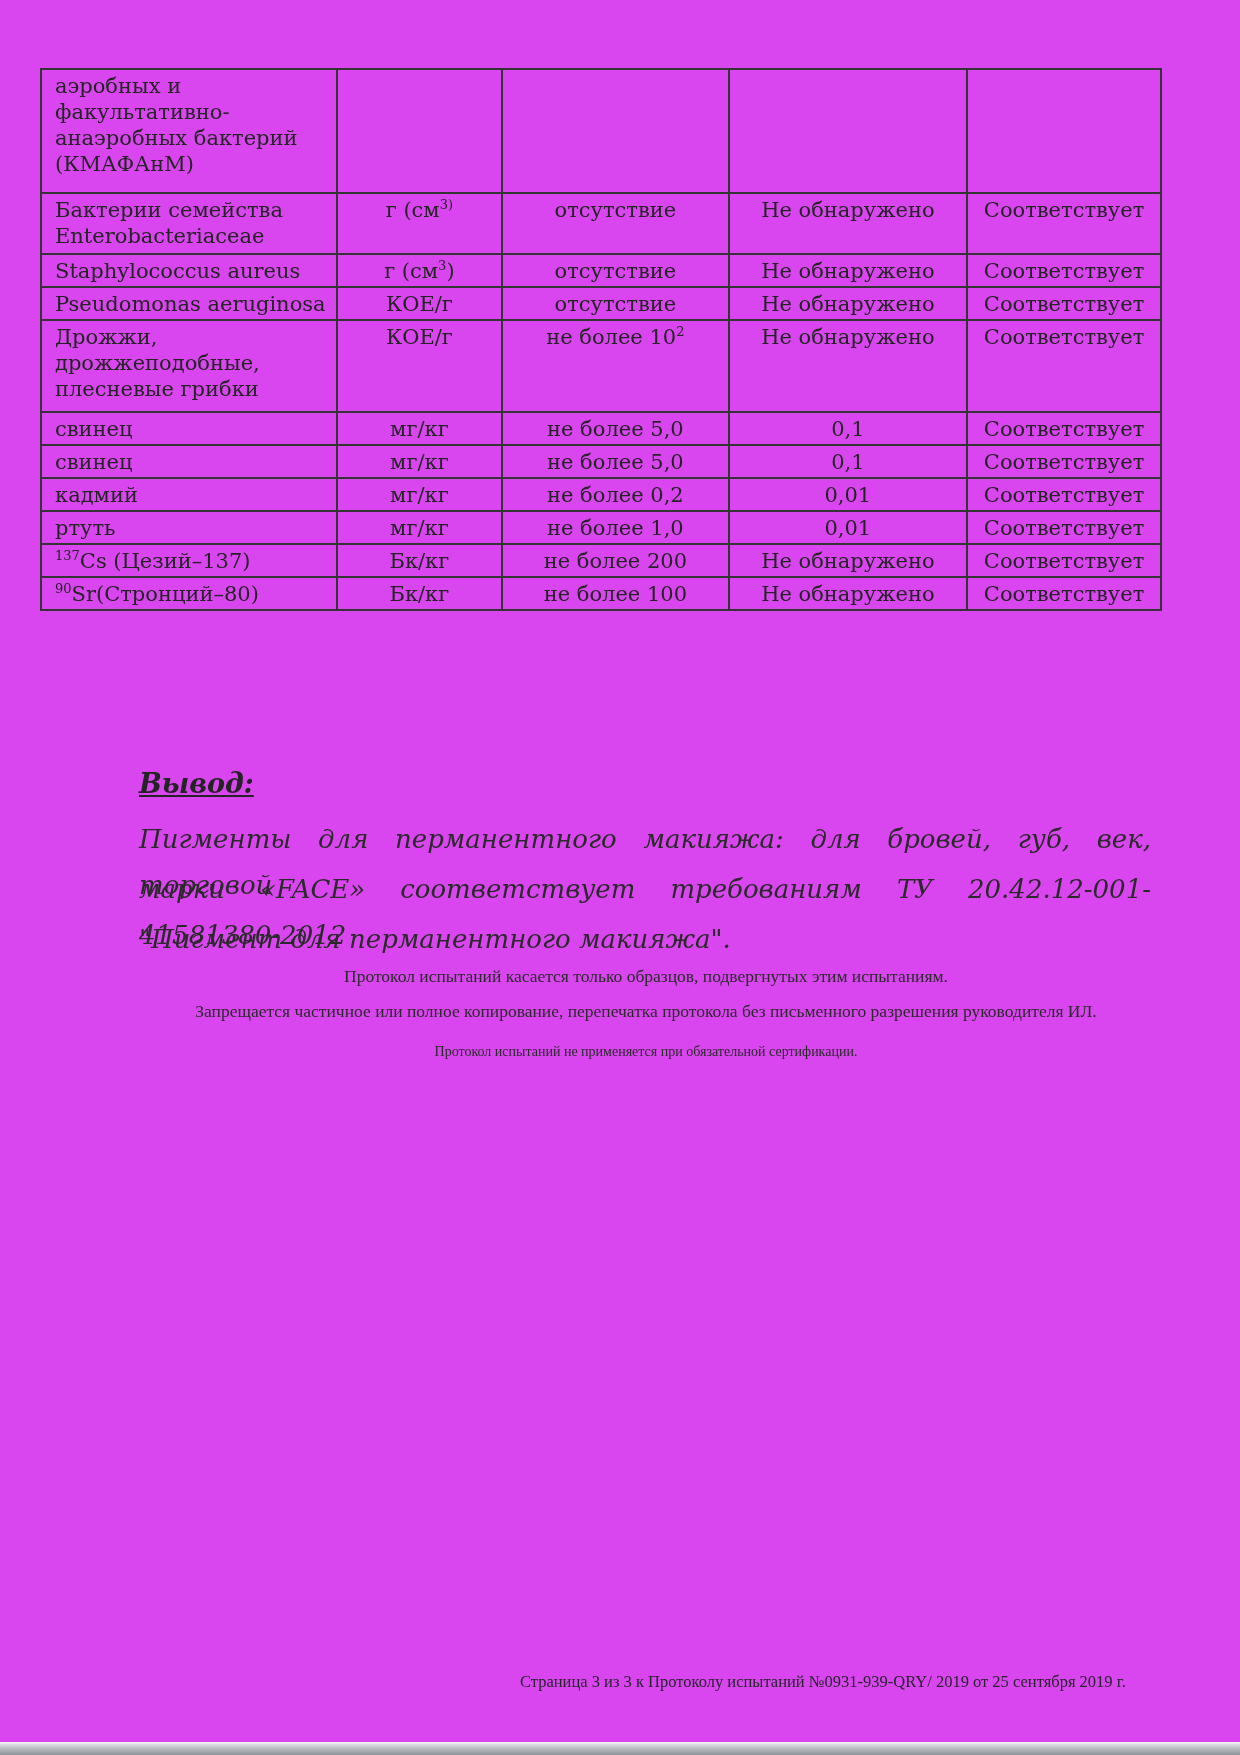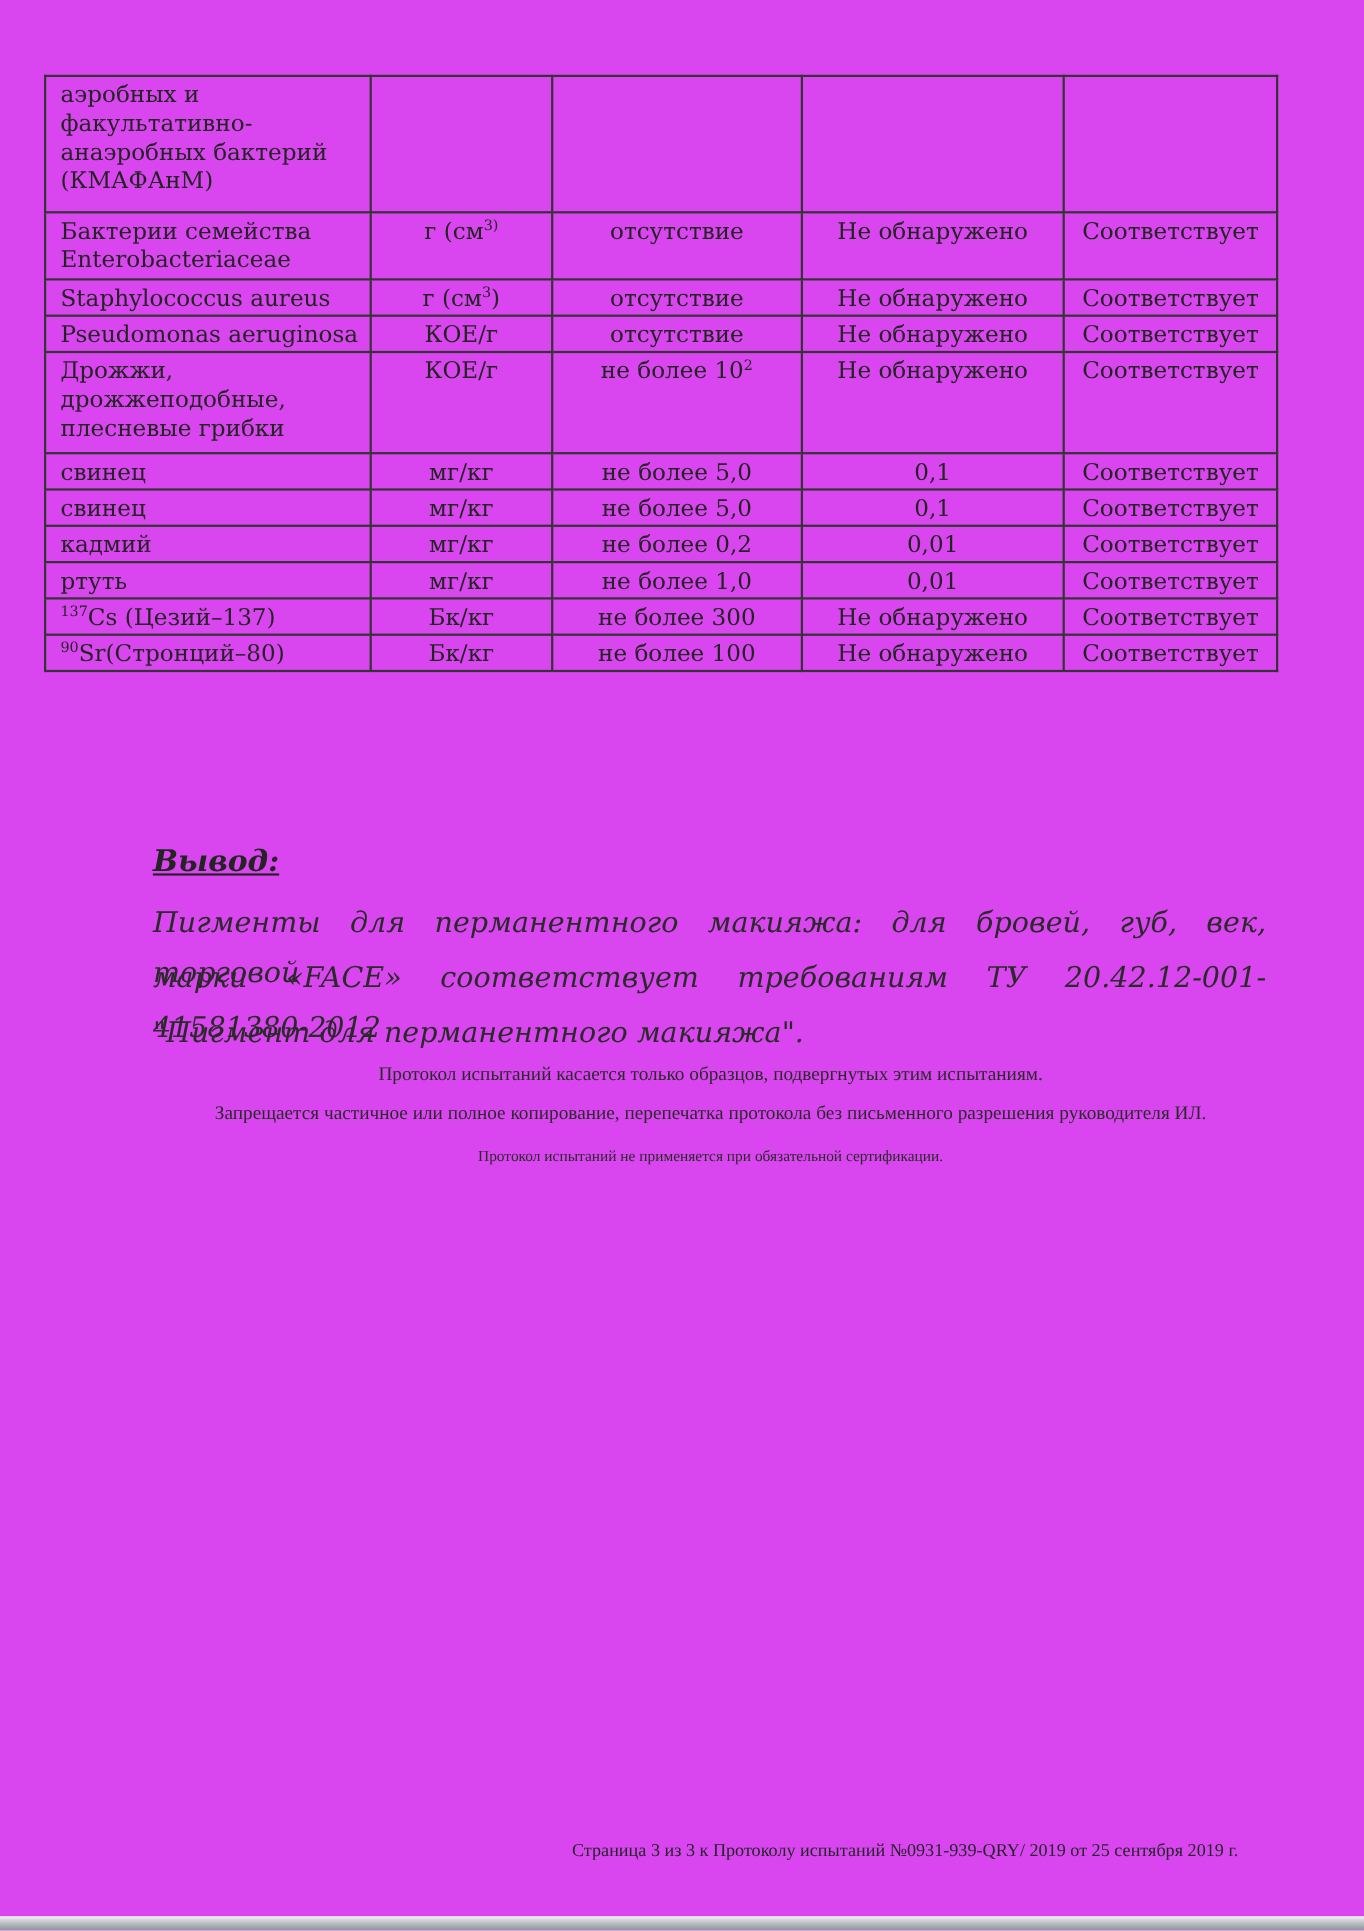--- a/index.html
+++ b/index.html
@@ -159,21 +159,21 @@
         <tr style="height:30px">
           <td class="c-name"><span>ртуть</span></td>
           <td><span>мг/кг</span></td>
           <td><span>не более 1,0</span></td>
           <td><span>0,01</span></td>
           <td><span>Соответствует</span></td>
         </tr>
         <tr style="height:30px">
           <td class="c-name"><sup>137</sup><span>Cs (Цезий–137)</span></td>
           <td><span>Бк/кг</span></td>
-          <td><span>не более 300</span></td>
+          <td><span>не более 200</span></td>
           <td><span>Не обнаружено</span></td>
           <td><span>Соответствует</span></td>
         </tr>
         <tr style="height:30px">
           <td class="c-name"><sup>90</sup><span>Sr(Стронций–80)</span></td>
           <td><span>Бк/кг</span></td>
           <td><span>не более 100</span></td>
           <td><span>Не обнаружено</span></td>
           <td><span>Соответствует</span></td>
         </tr>

